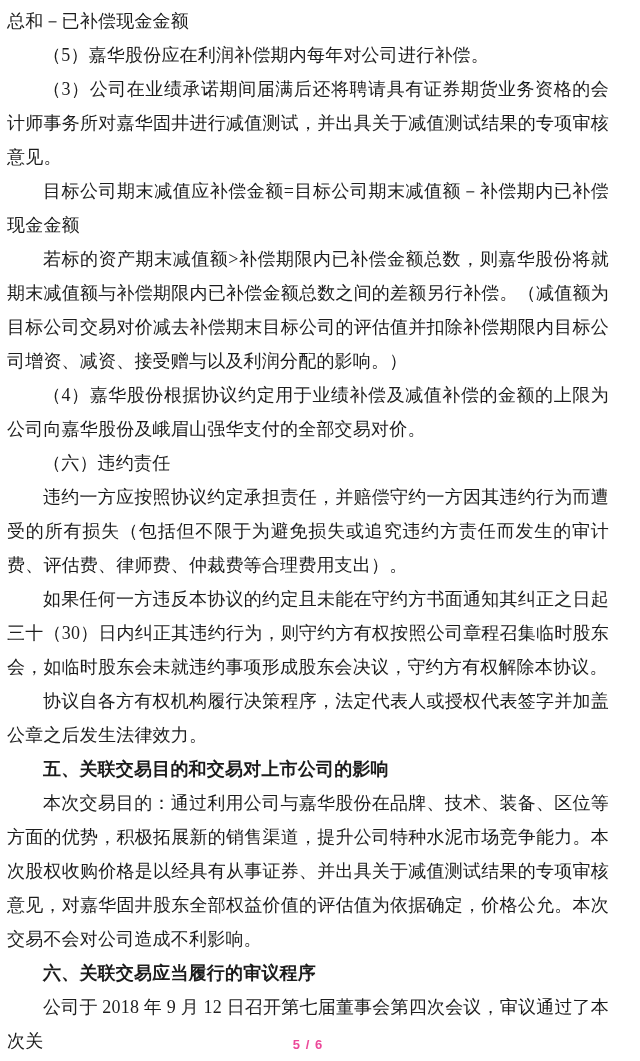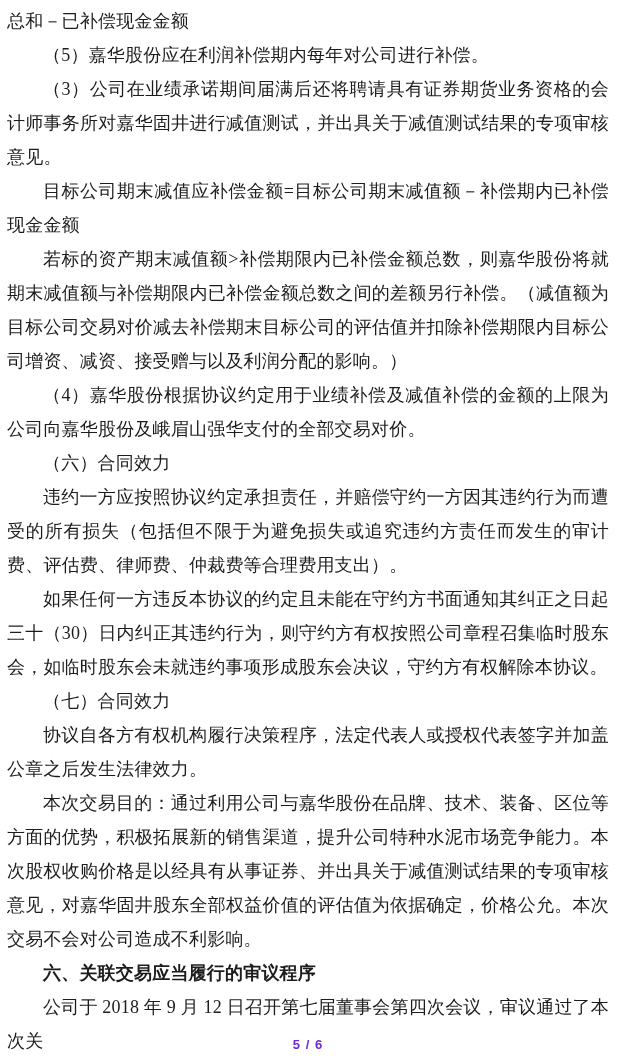--- a/index.html
+++ b/index.html
@@ -34,37 +34,37 @@
   }
   .footer {
     position: absolute;
     left: 0;
     right: 0;
     bottom: 9px;
     text-align: center;
     font-family: "Liberation Sans", "DejaVu Sans", sans-serif;
     font-weight: bold;
     font-size: 13px;
-    color: #6d28d9;
+    color: #ec4899;
     letter-spacing: 1px;
   }
 </style>
 </head>
 <body>
 
 <div class="page">
   <p class="para noindent">总和－已补偿现金金额</p>
   <p class="para">（5）嘉华股份应在利润补偿期内每年对公司进行补偿。</p>
   <p class="para">（3）公司在业绩承诺期间届满后还将聘请具有证券期货业务资格的会计师事务所对嘉华固井进行减值测试，并出具关于减值测试结果的专项审核意见。</p>
   <p class="para">目标公司期末减值应补偿金额=目标公司期末减值额－补偿期内已补偿现金金额</p>
   <p class="para">若标的资产期末减值额&gt;补偿期限内已补偿金额总数，则嘉华股份将就期末减值额与补偿期限内已补偿金额总数之间的差额另行补偿。（减值额为目标公司交易对价减去补偿期末目标公司的评估值并扣除补偿期限内目标公司增资、减资、接受赠与以及利润分配的影响。）</p>
   <p class="para">（4）嘉华股份根据协议约定用于业绩补偿及减值补偿的金额的上限为公司向嘉华股份及峨眉山强华支付的全部交易对价。</p>
-  <p class="para">（六）合同效力</p>
+  <p class="para">（六）违约责任</p>
   <p class="para">违约一方应按照协议约定承担责任，并赔偿守约一方因其违约行为而遭受的所有损失（包括但不限于为避免损失或追究违约方责任而发生的审计费、评估费、律师费、仲裁费等合理费用支出）。</p>
   <p class="para">如果任何一方违反本协议的约定且未能在守约方书面通知其纠正之日起三十（30）日内纠正其违约行为，则守约方有权按照公司章程召集临时股东会，如临时股东会未就违约事项形成股东会决议，守约方有权解除本协议。</p>
-  <p class="para">（七）合同效力</p>
   <p class="para">协议自各方有权机构履行决策程序，法定代表人或授权代表签字并加盖公章之后发生法律效力。</p>
+  <p class="para heading">五、关联交易目的和交易对上市公司的影响</p>
   <p class="para">本次交易目的：通过利用公司与嘉华股份在品牌、技术、装备、区位等方面的优势，积极拓展新的销售渠道，提升公司特种水泥市场竞争能力。本次股权收购价格是以经具有从事证券、并出具关于减值测试结果的专项审核意见，对嘉华固井股东全部权益价值的评估值为依据确定，价格公允。本次交易不会对公司造成不利影响。</p>
   <p class="para heading">六、关联交易应当履行的审议程序</p>
   <p class="para">公司于 2018 年 9 月 12 日召开第七届董事会第四次会议，审议通过了本次关</p>
 
   <div class="footer">5 / 6</div>
 </div>
 
 </body></html>

